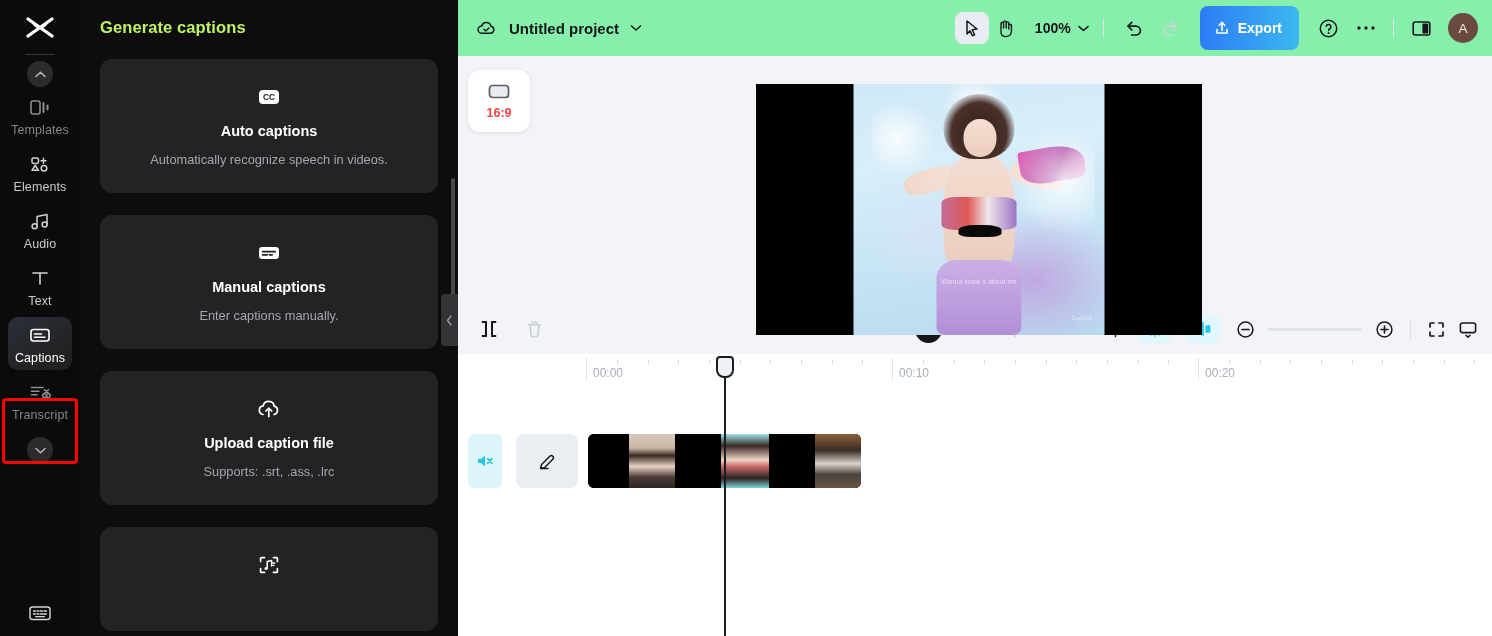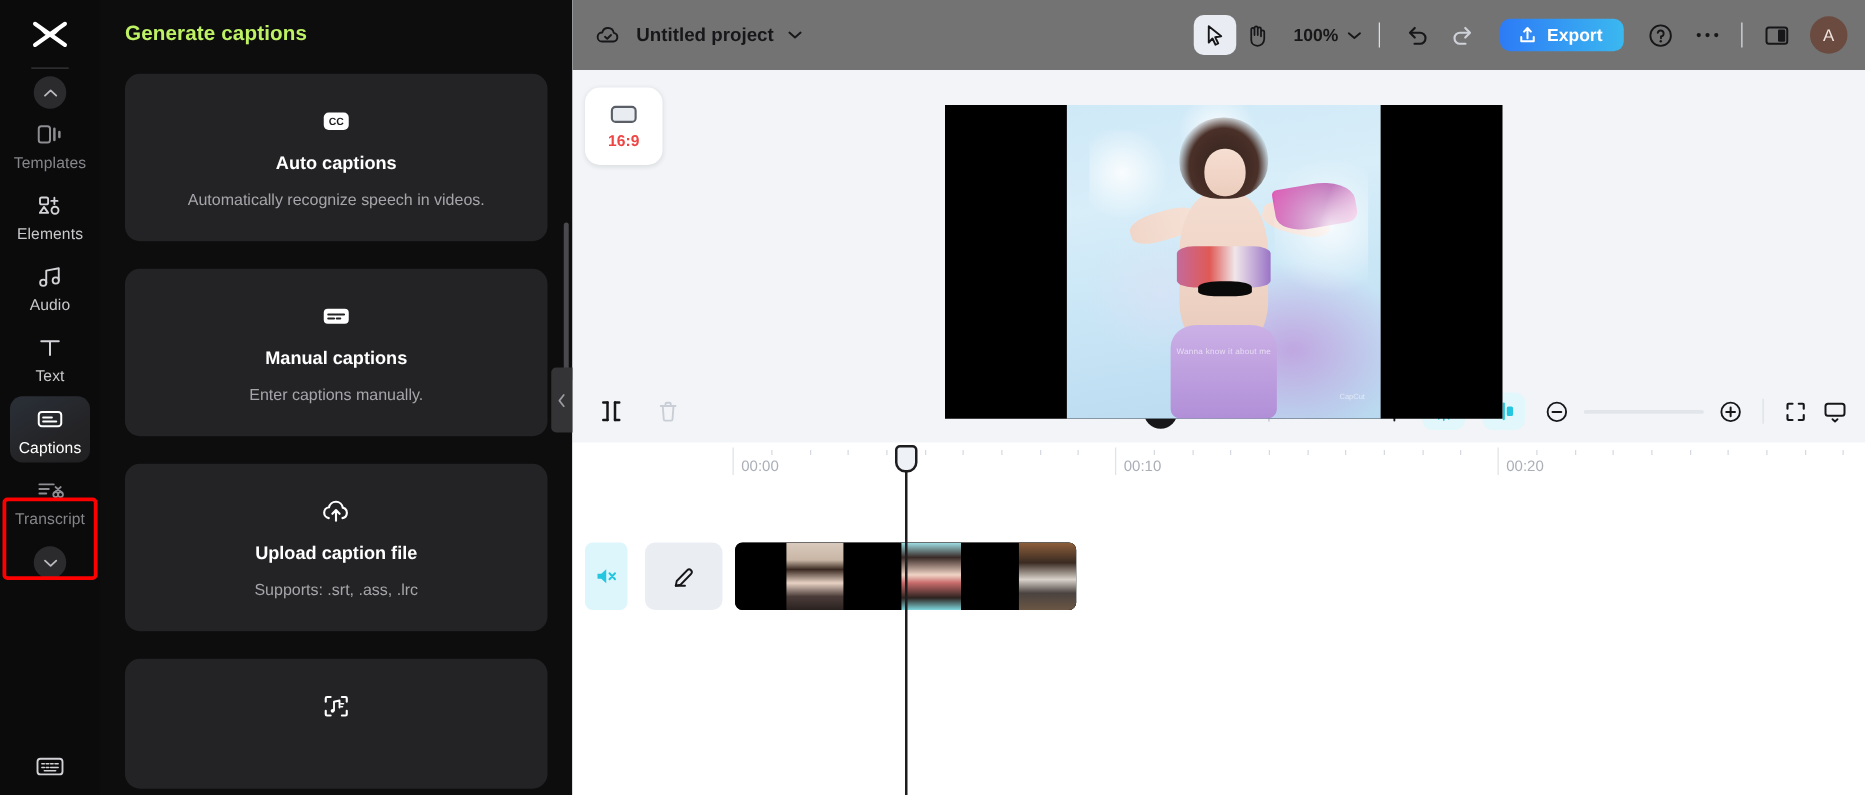--- a/index.html
+++ b/index.html
@@ -71,37 +71,37 @@
     background: #343437; border-radius: 4px 0 0 4px; z-index: 5;
     display: flex; align-items: center; justify-content: center;
   }
 
   
   .main { flex: 1 1 auto; height: 636px; background: #f2f4f7;
     display: flex; flex-direction: column; position: relative; }
 
   
   .topbar {
-    height: 56px; background: #737373; display: flex; align-items: center;
+    height: 56px; background: #86efac; display: flex; align-items: center;
     padding: 0 14px 0 18px; gap: 0; flex: 0 0 56px;
   }
   .proj { display: flex; align-items: center; gap: 11px; }
   .proj-name { font-size: 15px; font-weight: bold; color: #17171a; }
   .tb-spacer { flex: 1 1 auto; }
   .tool-btn {
     width: 34px; height: 32px; border-radius: 8px; display: flex;
     align-items: center; justify-content: center;
   }
   .tool-btn.sel { background: #e9edf3; }
   .zoom-sel { display: flex; align-items: center; gap: 7px; margin: 0 14px 0 12px; }
   .zoom-val { font-size: 14px; font-weight: bold; color: #17171a; }
   .vdiv { width: 1px; height: 20px; background: #dcdfe4; }
   .undo-group { display: flex; align-items: center; gap: 16px; margin: 0 20px; }
   .export-btn {
-    height: 26px; padding: 0 17px 0 14px; border-radius: 8px;
+    height: 44px; padding: 0 17px 0 14px; border-radius: 8px;
     background: linear-gradient(90deg,#2d7bf6 0%,#3bb8f0 100%);
     display: flex; align-items: center; gap: 8px; color: #fff;
     font-size: 14px; font-weight: bold; margin-right: 14px;
   }
   .round-ic { width: 30px; height: 30px; display: flex; align-items: center; justify-content: center; }
   .avatar {
     width: 30px; height: 30px; border-radius: 50%; background: #6b4b40;
     color: #f1e6e2; font-size: 13.5px; display: flex; align-items: center;
     justify-content: center; margin-left: 12px;
   }

